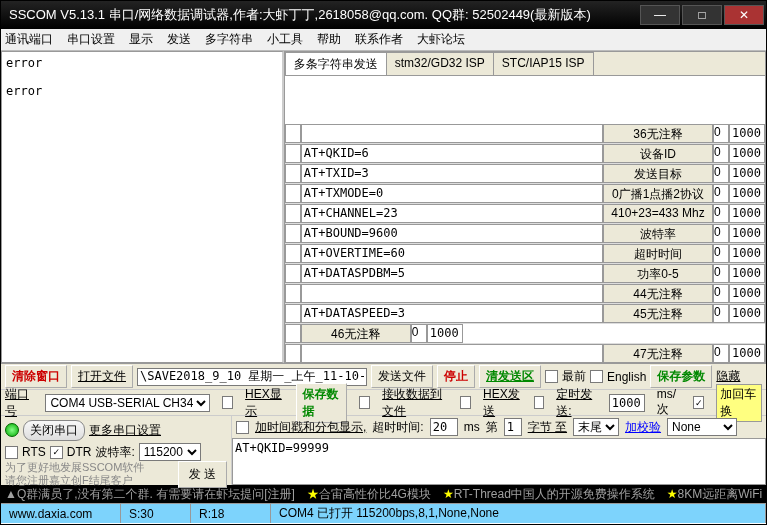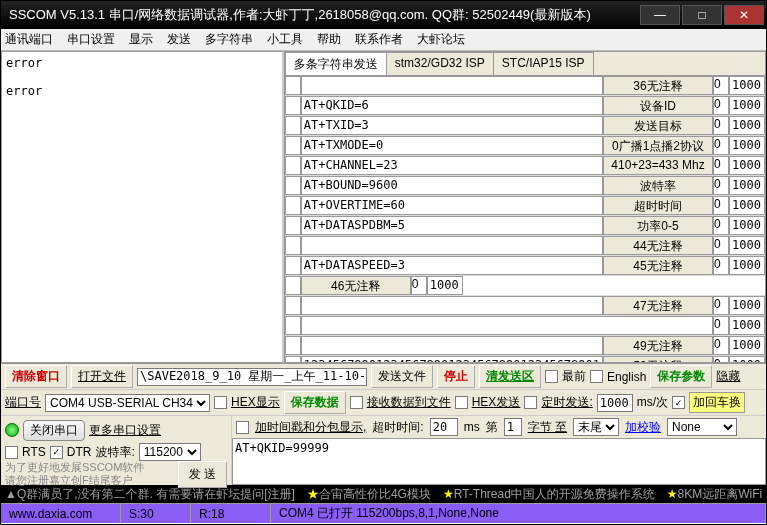--- a/index.html
+++ b/index.html
@@ -10,49 +10,49 @@
 .titlebar .wbtn { width: 40px; height: 20px; background: #333; color: #fff; text-align: center; line-height: 18px; border: 1px solid #555; }
 .titlebar .wbtn.close { background: #a33; }
 .menubar { background: #f0f0f0; border-bottom: 1px solid #bbb; height: 22px; display: flex; align-items: center; padding: 0 4px; gap: 14px; }
 .menubar span { cursor: default; }
 .main { display: flex; height: 312px; }
 .output { width: 344px; border: 1px solid #999; background: #fff; padding: 4px; font-family: monospace; white-space: pre; overflow: auto; border-right: 2px solid #ccc; }
 .rightpane { flex: 1; border: 1px solid #999; display: flex; flex-direction: column; }
 .tabs { height: 24px; display: flex; border-bottom: 1px solid #999; background: #ece9d8; }
 .tab { padding: 3px 8px; border: 1px solid #999; border-bottom: none; background: #fff; margin-right: -1px; }
 .tab.inactive { background: #ece9d8; }
-.cmdtable { flex: 1; overflow: auto; background: #fff; }
+.cmdtable { flex: 1; overflow: auto; background: #fff; margin-top: 48px; }
 .cmdrow { display: flex; height: 20px; border-bottom: 1px solid #ddd; }
 .cmdrow .chk { width: 16px; border: 1px solid #999; display: flex; align-items: center; justify-content: center; }
 .cmdrow .cmd { flex: 1; border: 1px solid #999; padding: 1px 2px; white-space: nowrap; overflow: hidden; font-family: monospace; }
 .cmdrow .btn { width: 110px; border: 1px solid #999; background: #ece9d8; text-align: center; padding: 1px; cursor: pointer; }
 .cmdrow .chk2 { width: 16px; border: 1px solid #999; }
 .cmdrow .num { width: 36px; border: 1px solid #999; padding: 1px 2px; font-family: monospace; }
 .toolbar1 { background: #ece9d8; border-top: 1px solid #999; padding: 3px 4px; display: flex; align-items: center; gap: 4px; height: 26px; }
-.toolbar2 { background: #ece9d8; border-top: 1px solid #ccc; padding: 2px 4px; display: flex; align-items: center; gap: 4px; height: 26px; }
+.toolbar2 { background: #ece9d8; border-top: 1px solid #ccc; padding: 2px 4px; display: flex; align-items: center; gap: 12px; height: 26px; }
 .toolbar3 { background: #ece9d8; border-top: 1px solid #ccc; display: flex; height: 70px; }
 .btn3d { background: #ece9d8; border: 1px outset #fff; padding: 2px 6px; cursor: pointer; }
 .btnred { color: #c00; font-weight: bold; }
 .btngreen { color: #080; font-weight: bold; }
 .inp { border: 1px solid #7a7a7a; background: #fff; padding: 1px 2px; font-family: monospace; }
 .sel { border: 1px solid #7a7a7a; background: #fff; }
 .chkbox { width: 13px; height: 13px; border: 1px solid #7a7a7a; background: #fff; display: inline-flex; align-items: center; justify-content: center; font-size: 9px; }
 .tb3left { width: 230px; padding: 2px 4px; }
 .tb3left .row { display: flex; align-items: center; gap: 4px; margin: 2px 0; height: 20px; }
 .tb3right { flex: 1; border-left: 1px solid #ccc; display: flex; flex-direction: column; }
 .tb3right .optrow { display: flex; align-items: center; gap: 6px; padding: 2px 4px; height: 22px; }
 .tb3right .sendbox { flex: 1; border: 1px solid #999; background: #fff; padding: 2px; font-family: monospace; }
 .promolabel { color: #888; font-size: 11px; line-height: 13px; }
 .yellowbtn { background: #ffff80; border: 1px solid #999; padding: 1px 3px; }
 .blackbar { background: #000; height: 18px; display: flex; align-items: center; padding: 0 4px; gap: 12px; color: #a0a0a0; font-size: 11px; overflow: hidden; white-space: nowrap; }
 .blackbar .star { color: #ff0; }
-.statusbar { background: #8b5cf6; border-top: 1px solid #999; height: 20px; display: flex; align-items: center; }
+.statusbar { background: #7dd3fc; border-top: 1px solid #999; height: 20px; display: flex; align-items: center; }
 .statusbar .cell { border-right: 1px solid #999; padding: 0 8px; height: 100%; display: flex; align-items: center; }
 .greenled { width: 14px; height: 14px; border-radius: 50%; background: radial-gradient(#8f8, #0a0); border: 1px solid #060; display: inline-block; }
-.greybtn { background: linear-gradient(#f8f8f8,#ddd); border: 1px solid #888; border-radius: 4px; padding: 1px 6px; }
+.greybtn { background: linear-gradient(#f8f8f8,#ddd); border: 1px solid #888; border-radius: 9px; padding: 1px 6px; }
 </style>
 </head>
 <body>
 
 <div class="titlebar">
   <span class="title">SSCOM V5.13.1 串口/网络数据调试器,作者:大虾丁丁,2618058@qq.com. QQ群: 52502449(最新版本)</span>
   <div class="wbtns">
     <div class="wbtn">—</div>
     <div class="wbtn">□</div>
     <div class="wbtn close">✕</div>

